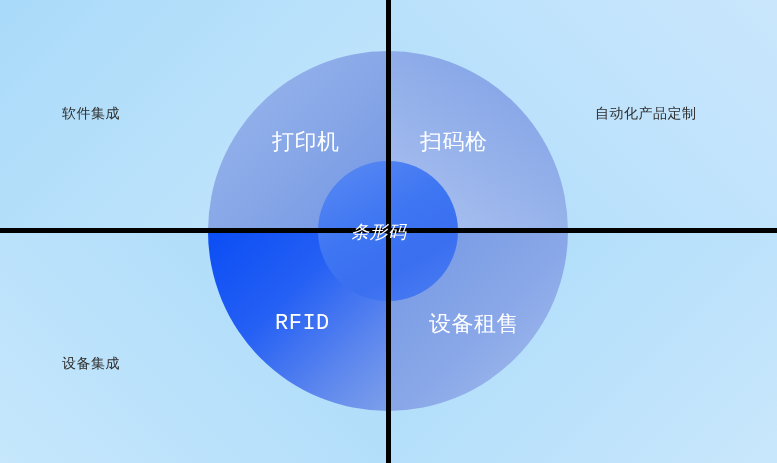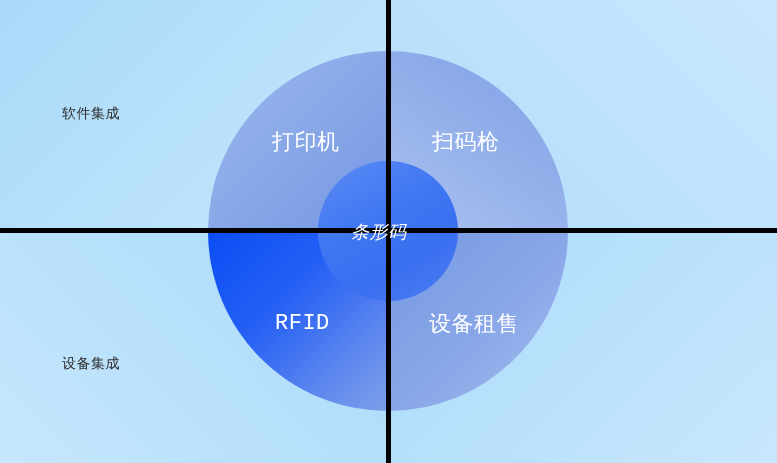--- a/index.html
+++ b/index.html
@@ -94,21 +94,21 @@
   }
 
   
   #lbl-software  { left: 62px;  top: 106px; }
   #lbl-autoprod  { left: 595px; top: 106px; }
   #lbl-device    { left: 62px;  top: 356px; }
   #lbl-labels    { left: 592px; top: 356px; }
 
   
   #lbl-printer   { left: 272px; top: 131px; }
-  #lbl-scanner   { left: 432px; top: 131px; text-align: center; }
+  #lbl-scanner   { left: 420px; top: 131px; text-align: center; }
   #lbl-rfid      { left: 275px; top: 313px; font-family: Liberation Mono, monospace; }
   #lbl-rental    { left: 429px; top: 313px; }
 
   
   #lbl-barcode   { left: 351px; top: 223px; }
 </style>
 </head>
 <body>
 
 <div id="stage">
@@ -131,15 +131,16 @@
   <div class="axis" id="axis-h"></div>
 
   <div class="label inner-label" id="lbl-printer">打印机</div>
   <div class="label inner-label" id="lbl-scanner">扫码枪</div>
   <div class="label inner-label" id="lbl-rfid">RFID</div>
   <div class="label inner-label" id="lbl-rental">设备租售</div>
 
   <div class="label core-label" id="lbl-barcode">条形码</div>
 
   <div class="label outer-label" id="lbl-software">软件集成</div>
+  <div class="label outer-label" id="lbl-autoprod">自动化产品定制</div>
   <div class="label outer-label" id="lbl-device">设备集成</div>
 
 </div>
 
 </body></html>

